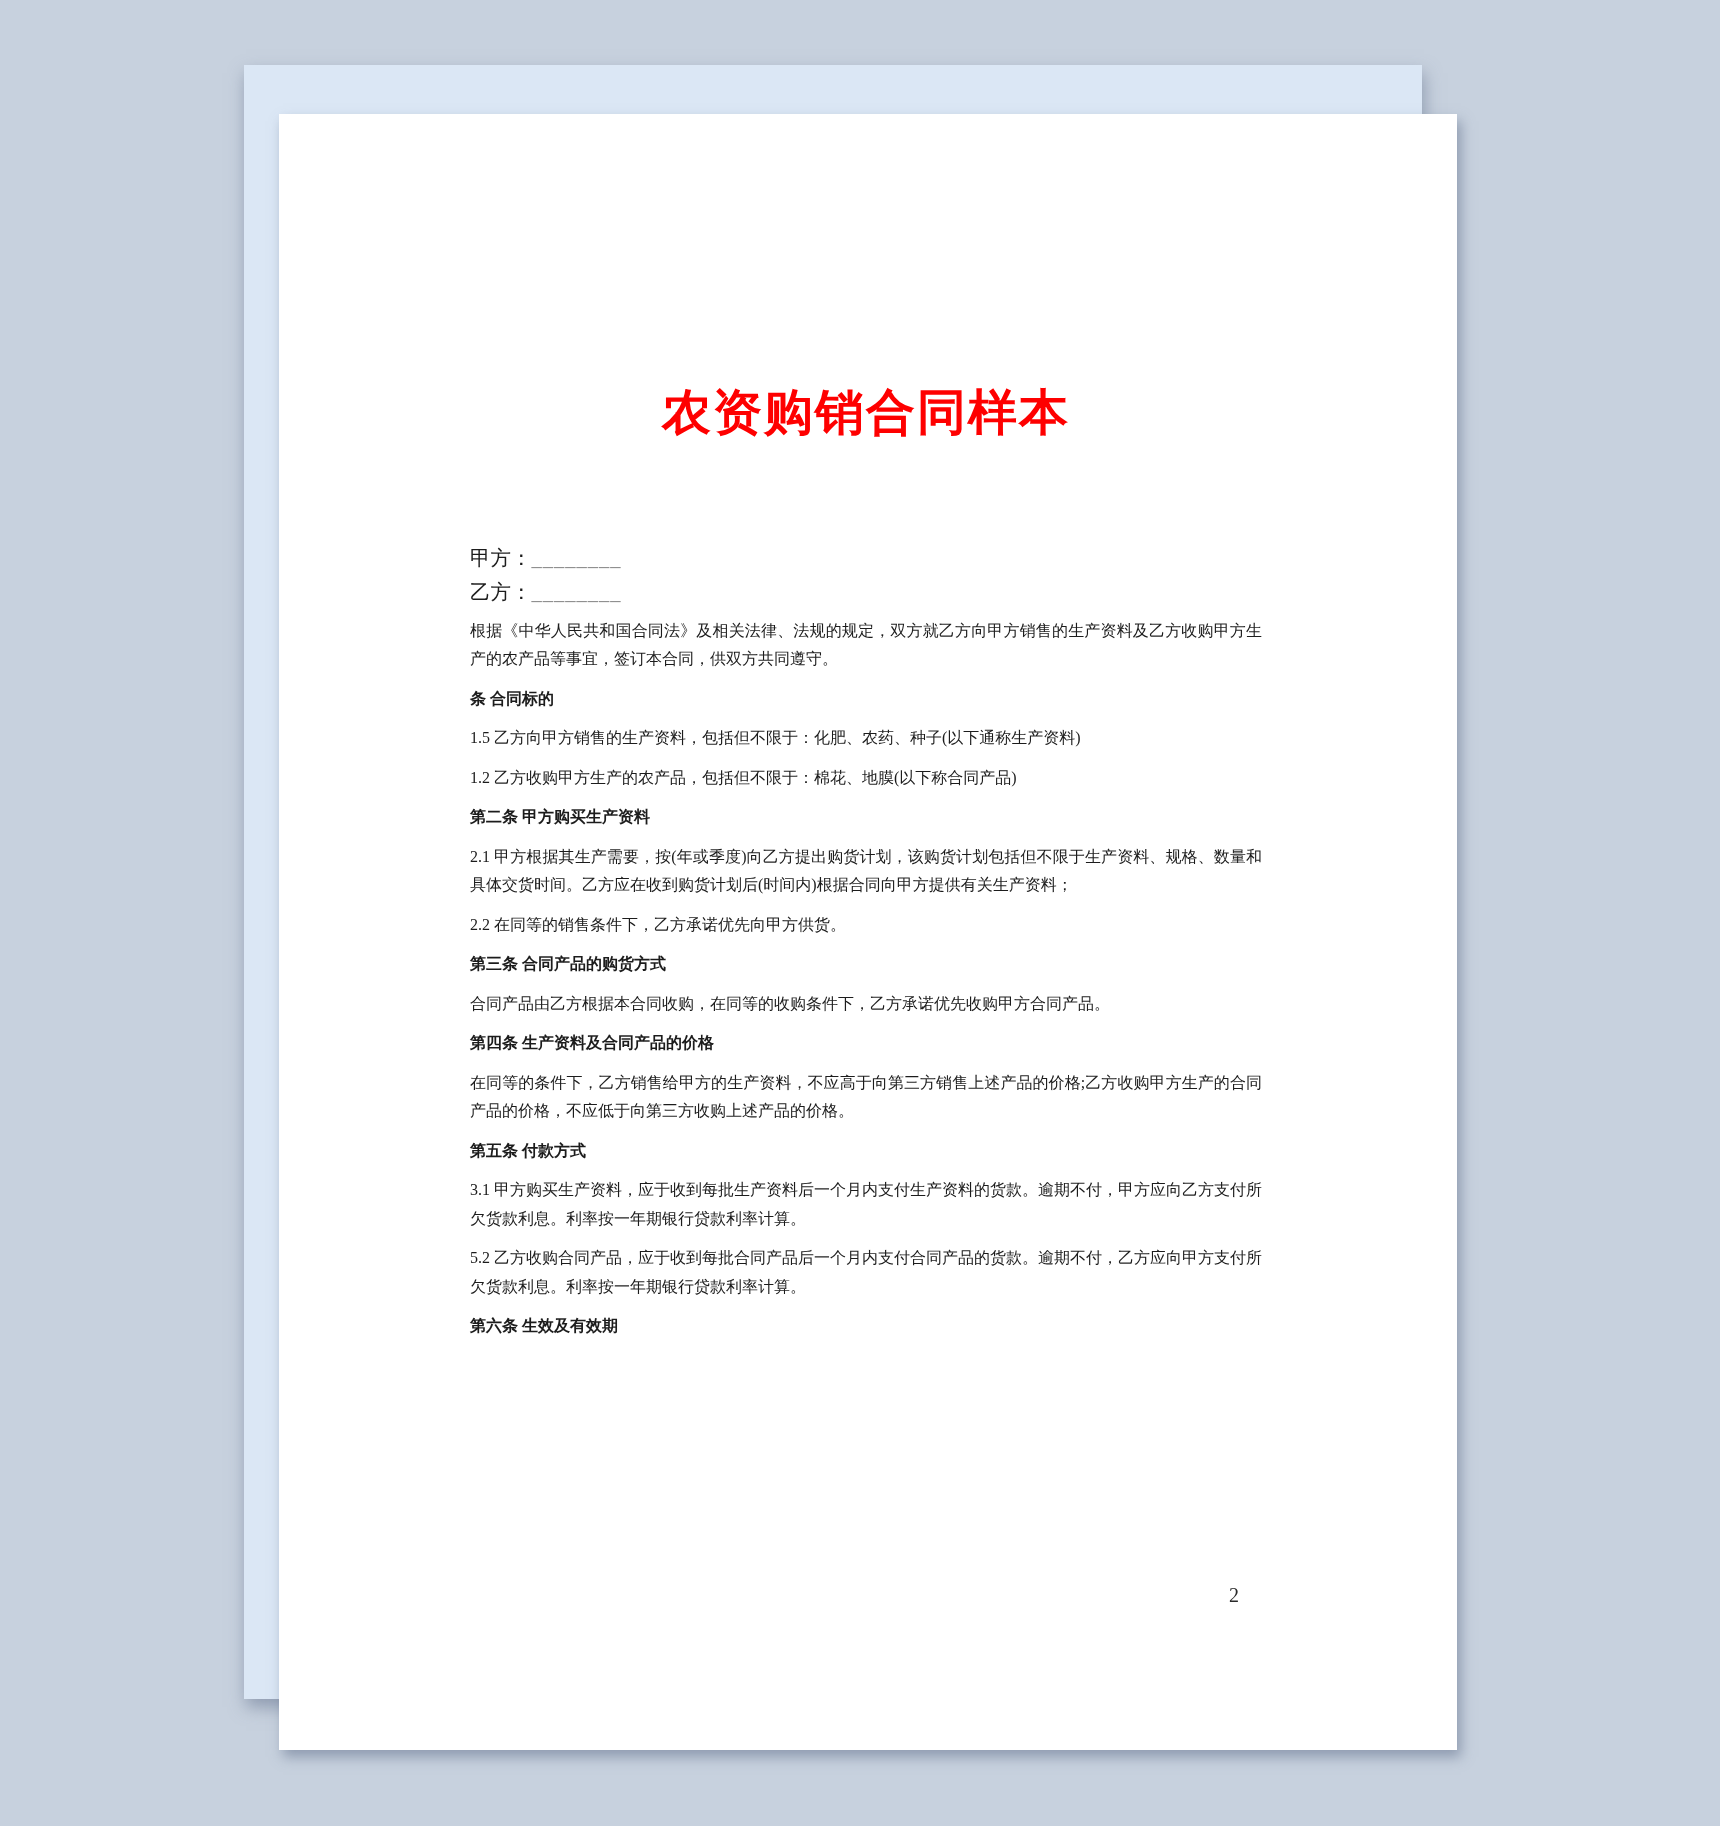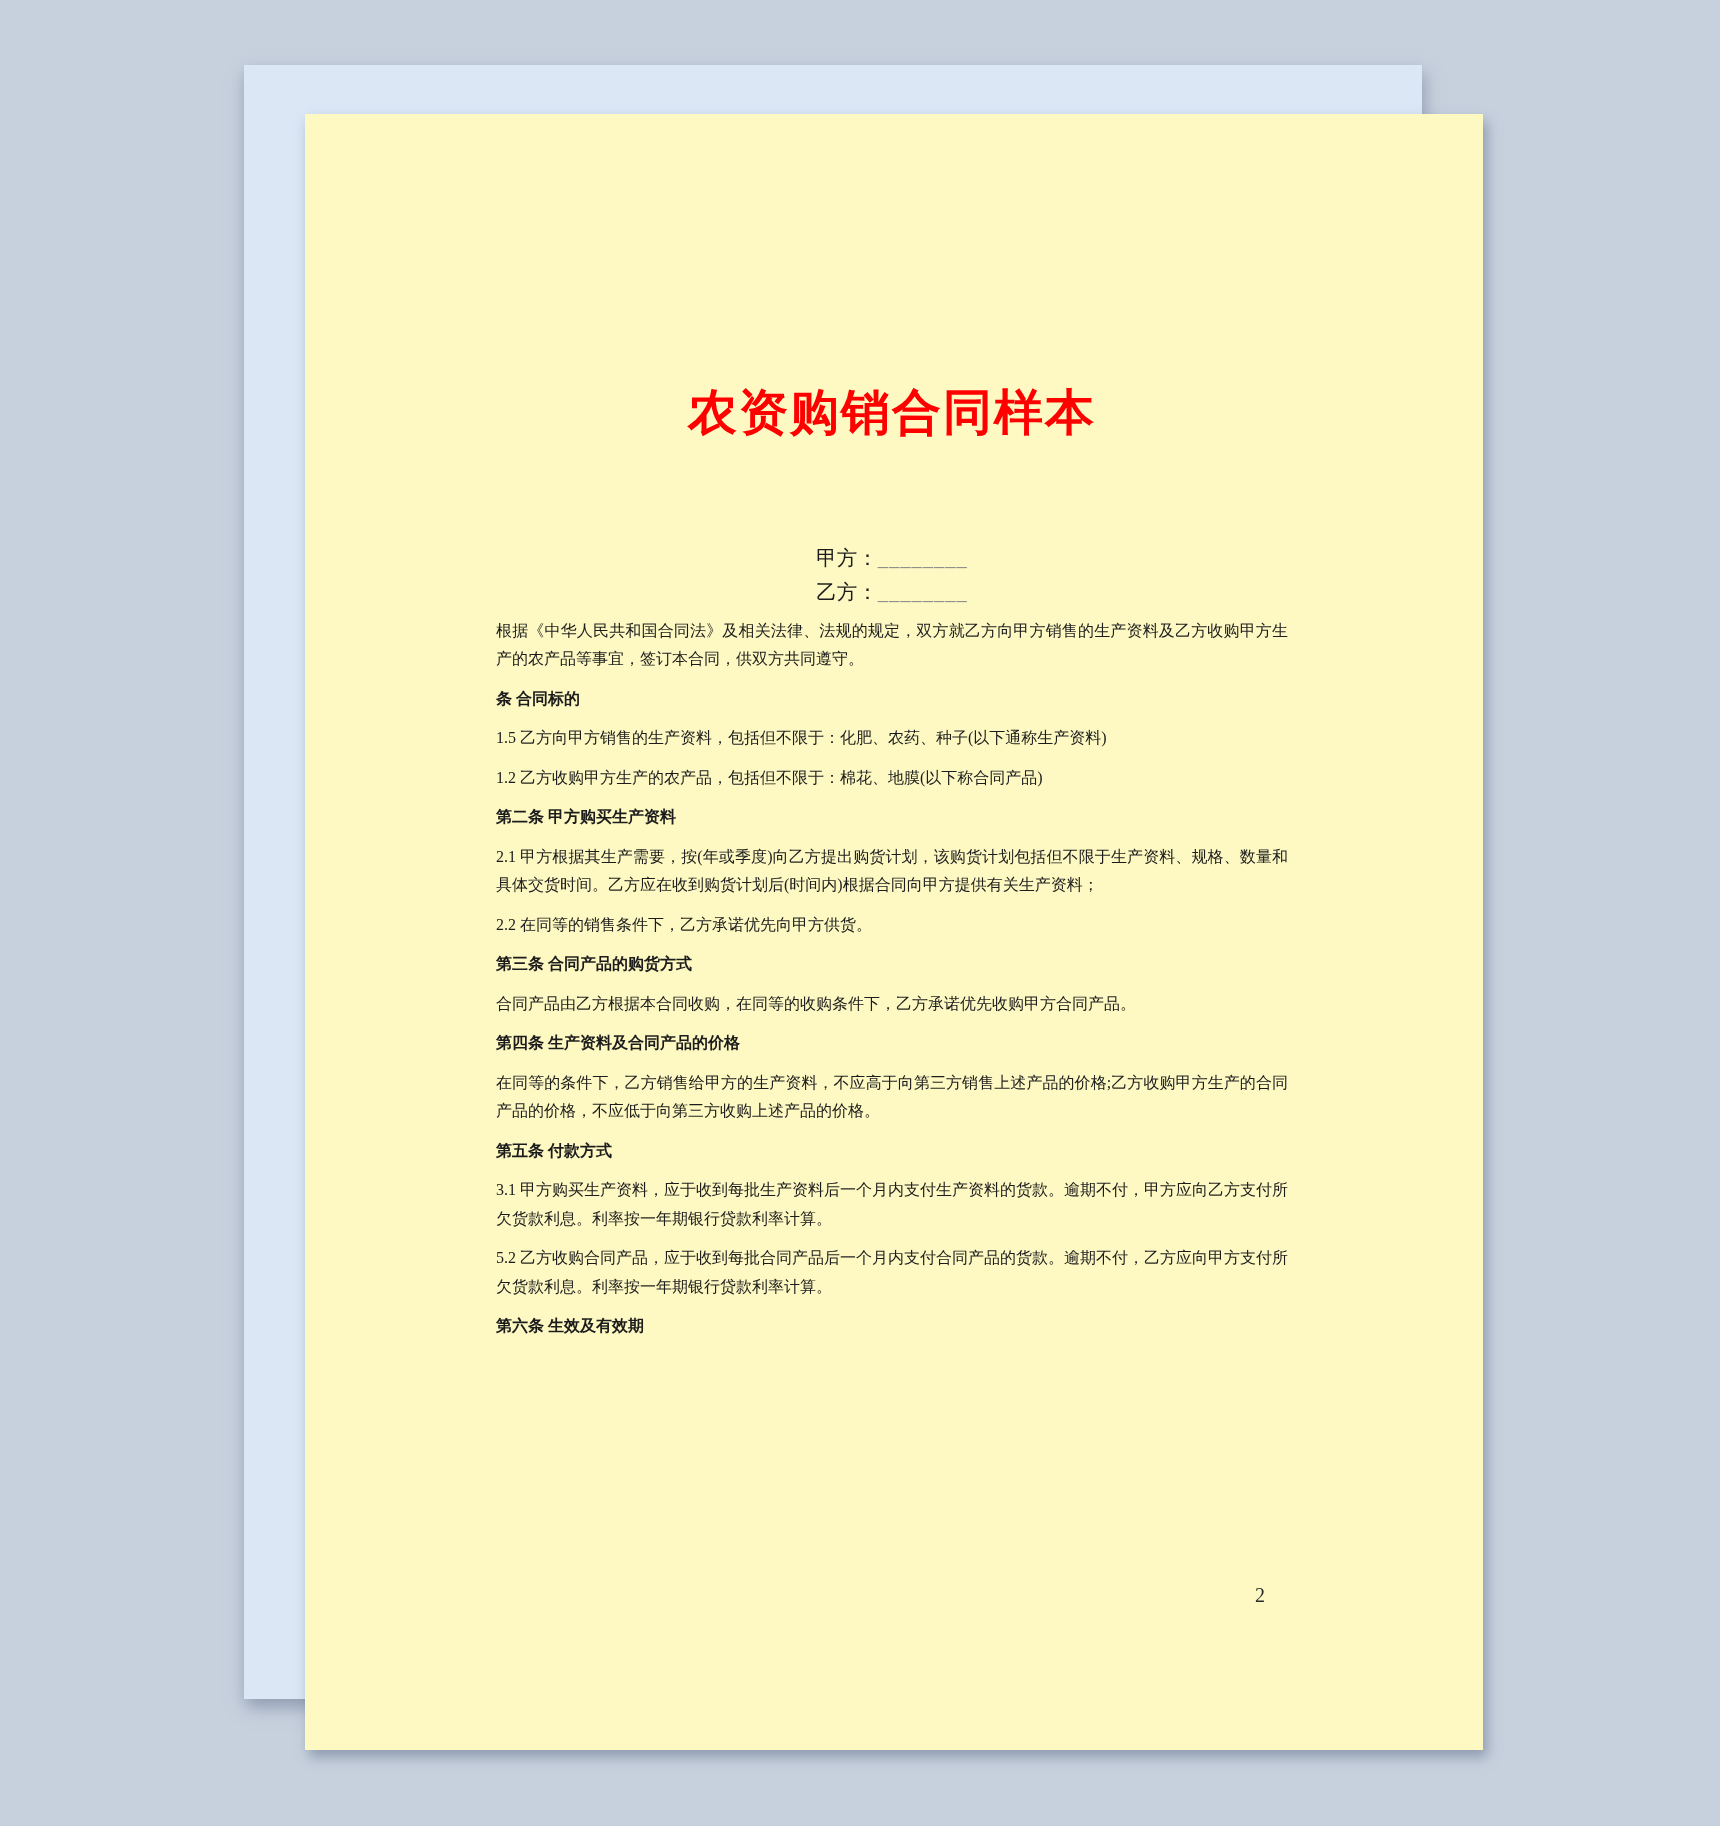--- a/index.html
+++ b/index.html
@@ -18,25 +18,25 @@
     position: absolute;
     left: 244px;
     top: 65px;
     width: 1178px;
     height: 1634px;
     background: #dbe7f5;
     box-shadow: 2px 8px 16px rgba(96, 112, 138, 0.55);
   }
   .front-page {
     position: absolute;
-    left: 305px;
+    left: 279px;
     top: 114px;
     width: 1178px;
     height: 1636px;
-    background: #fef9c3;
+    background: #ffffff;
     box-shadow: 4px 7px 12px rgba(96, 112, 138, 0.55);
   }
   .content {
     position: absolute;
     left: 191px;
     top: 0;
     width: 792px;
   }
   .doc-title {
     margin: 272px 0 104px 0;
@@ -47,21 +47,20 @@
     letter-spacing: 2px;
     color: #fe0000;
     text-align: center;
     white-space: nowrap;
   }
   .field-line {
     font-size: 20.5px;
     line-height: 28px;
     margin-bottom: 6px;
     color: #1c1c1c;
-    text-align: center;
   }
   .field-value {
     color: #8a8a8a;
     letter-spacing: 1px;
   }
   .para {
     font-size: 16px;
     line-height: 28.5px;
     margin: 11px 0;
     color: #1c1c1c;

